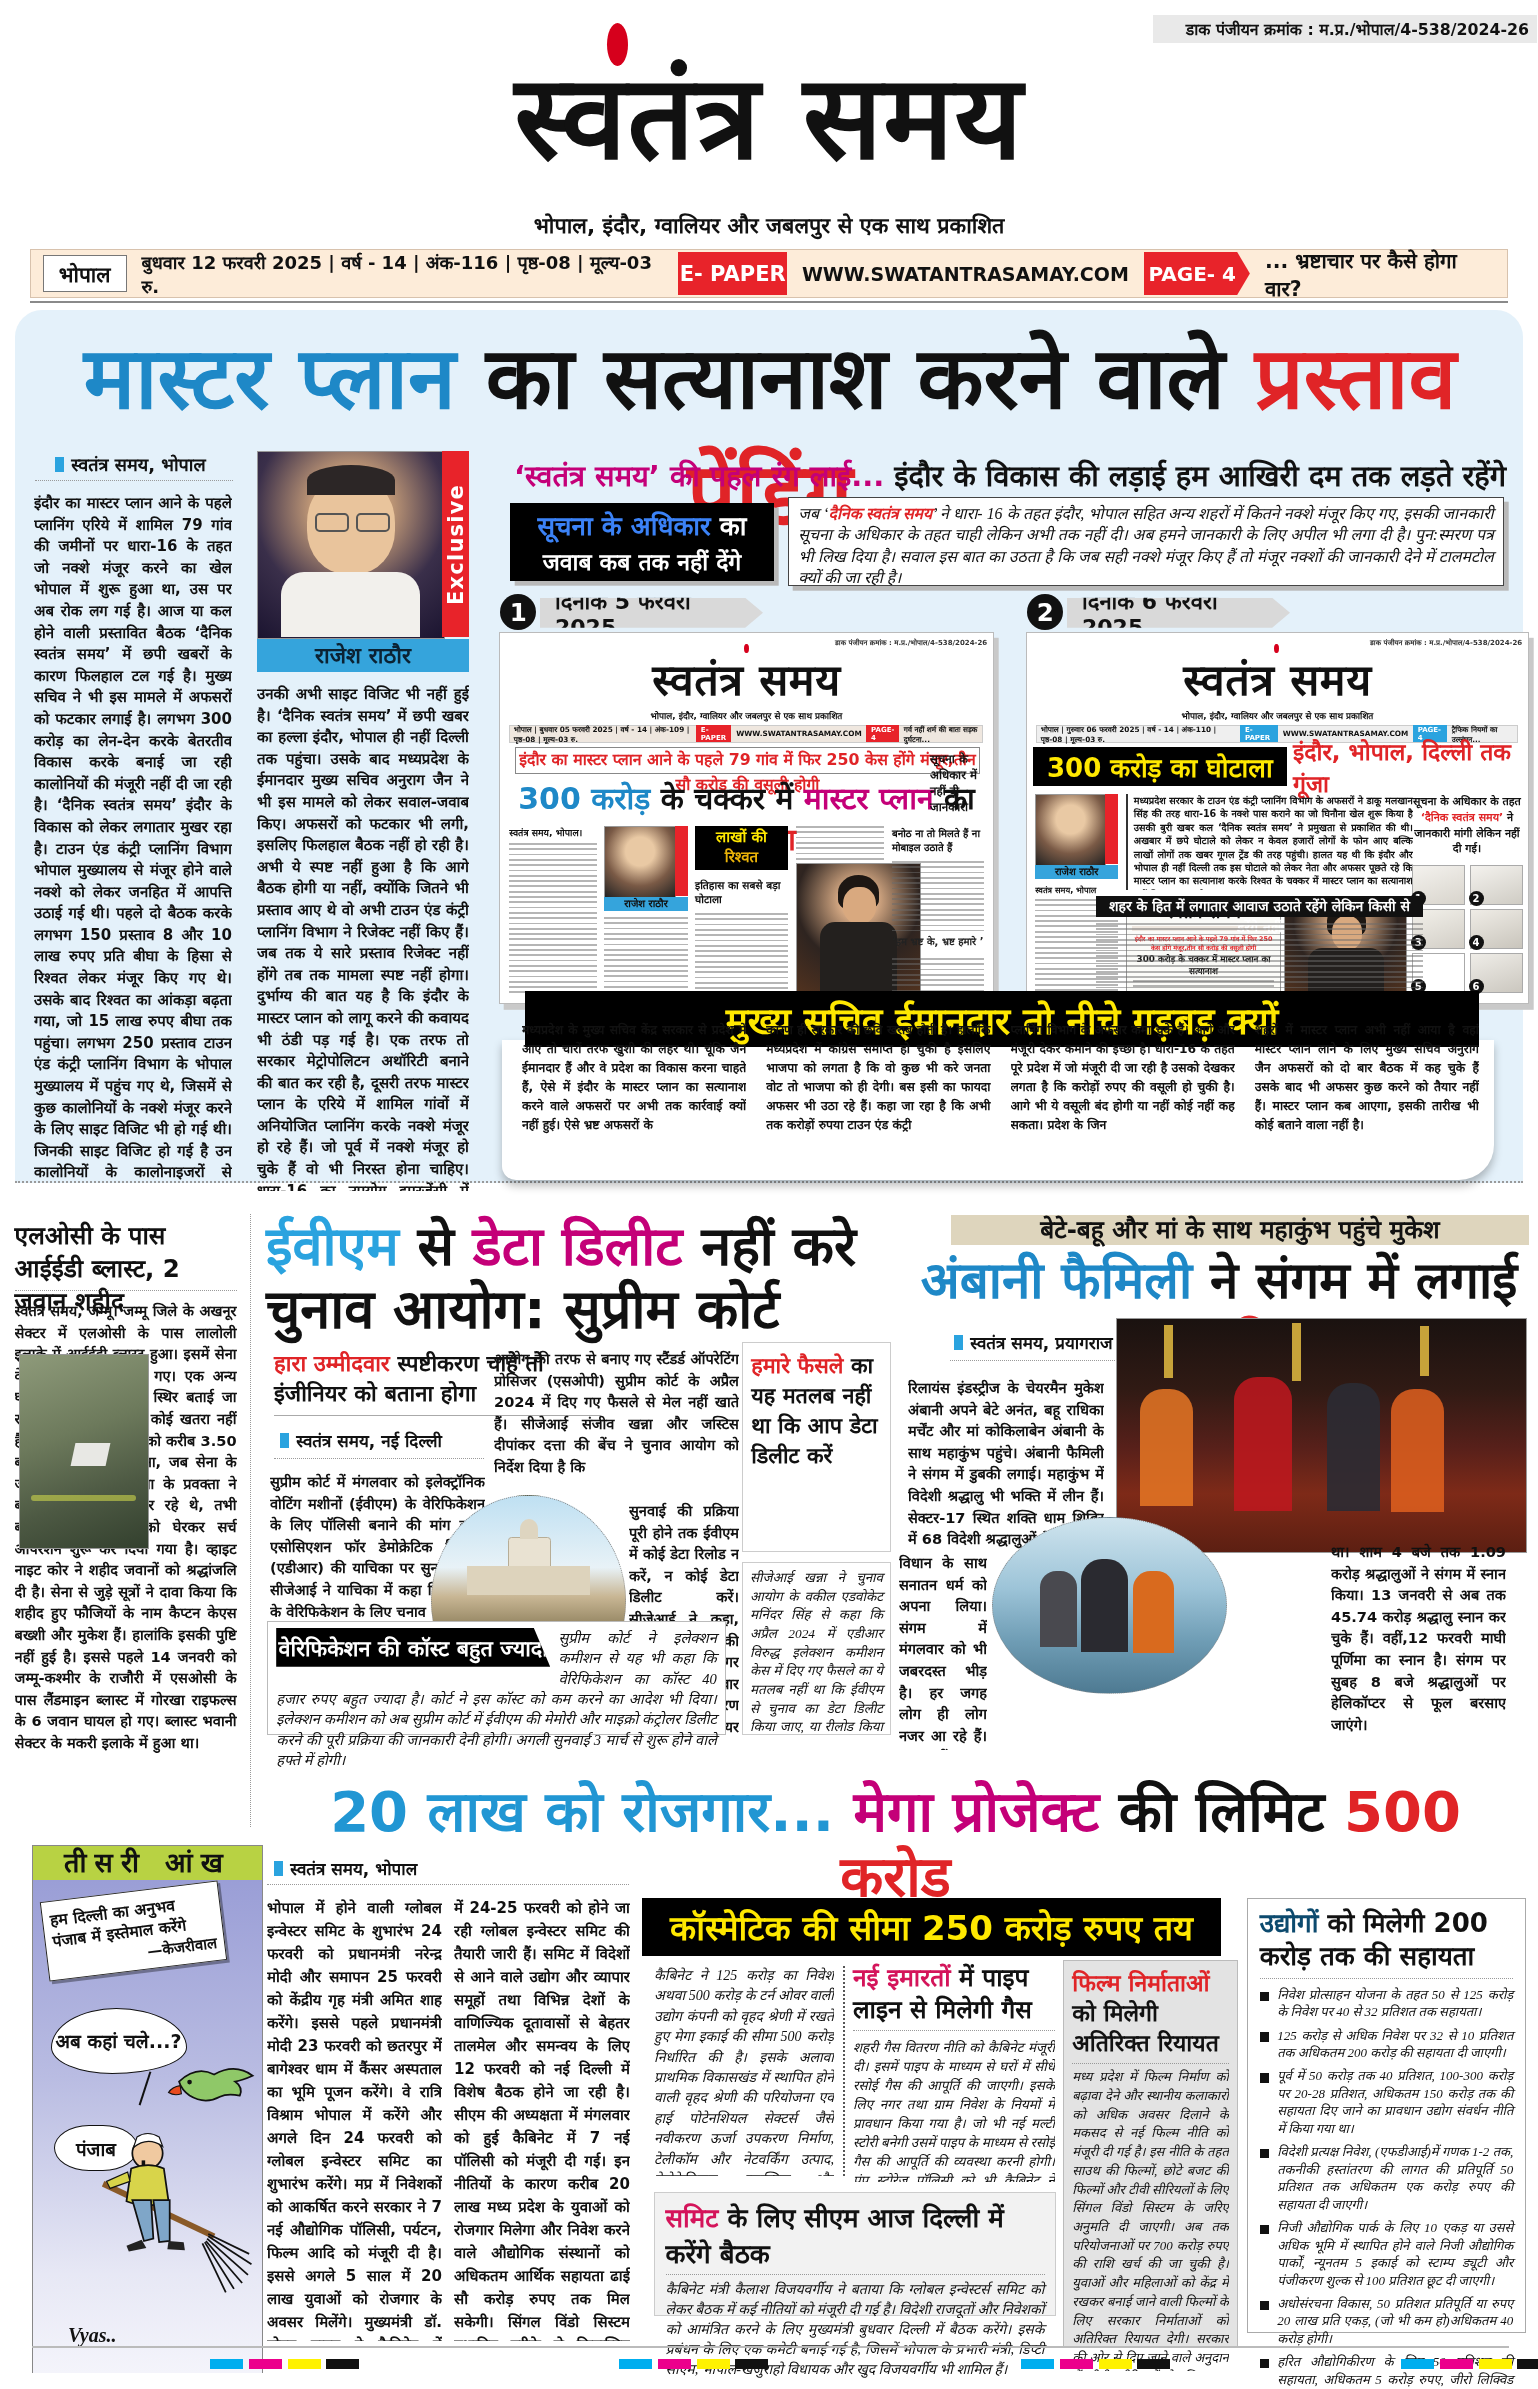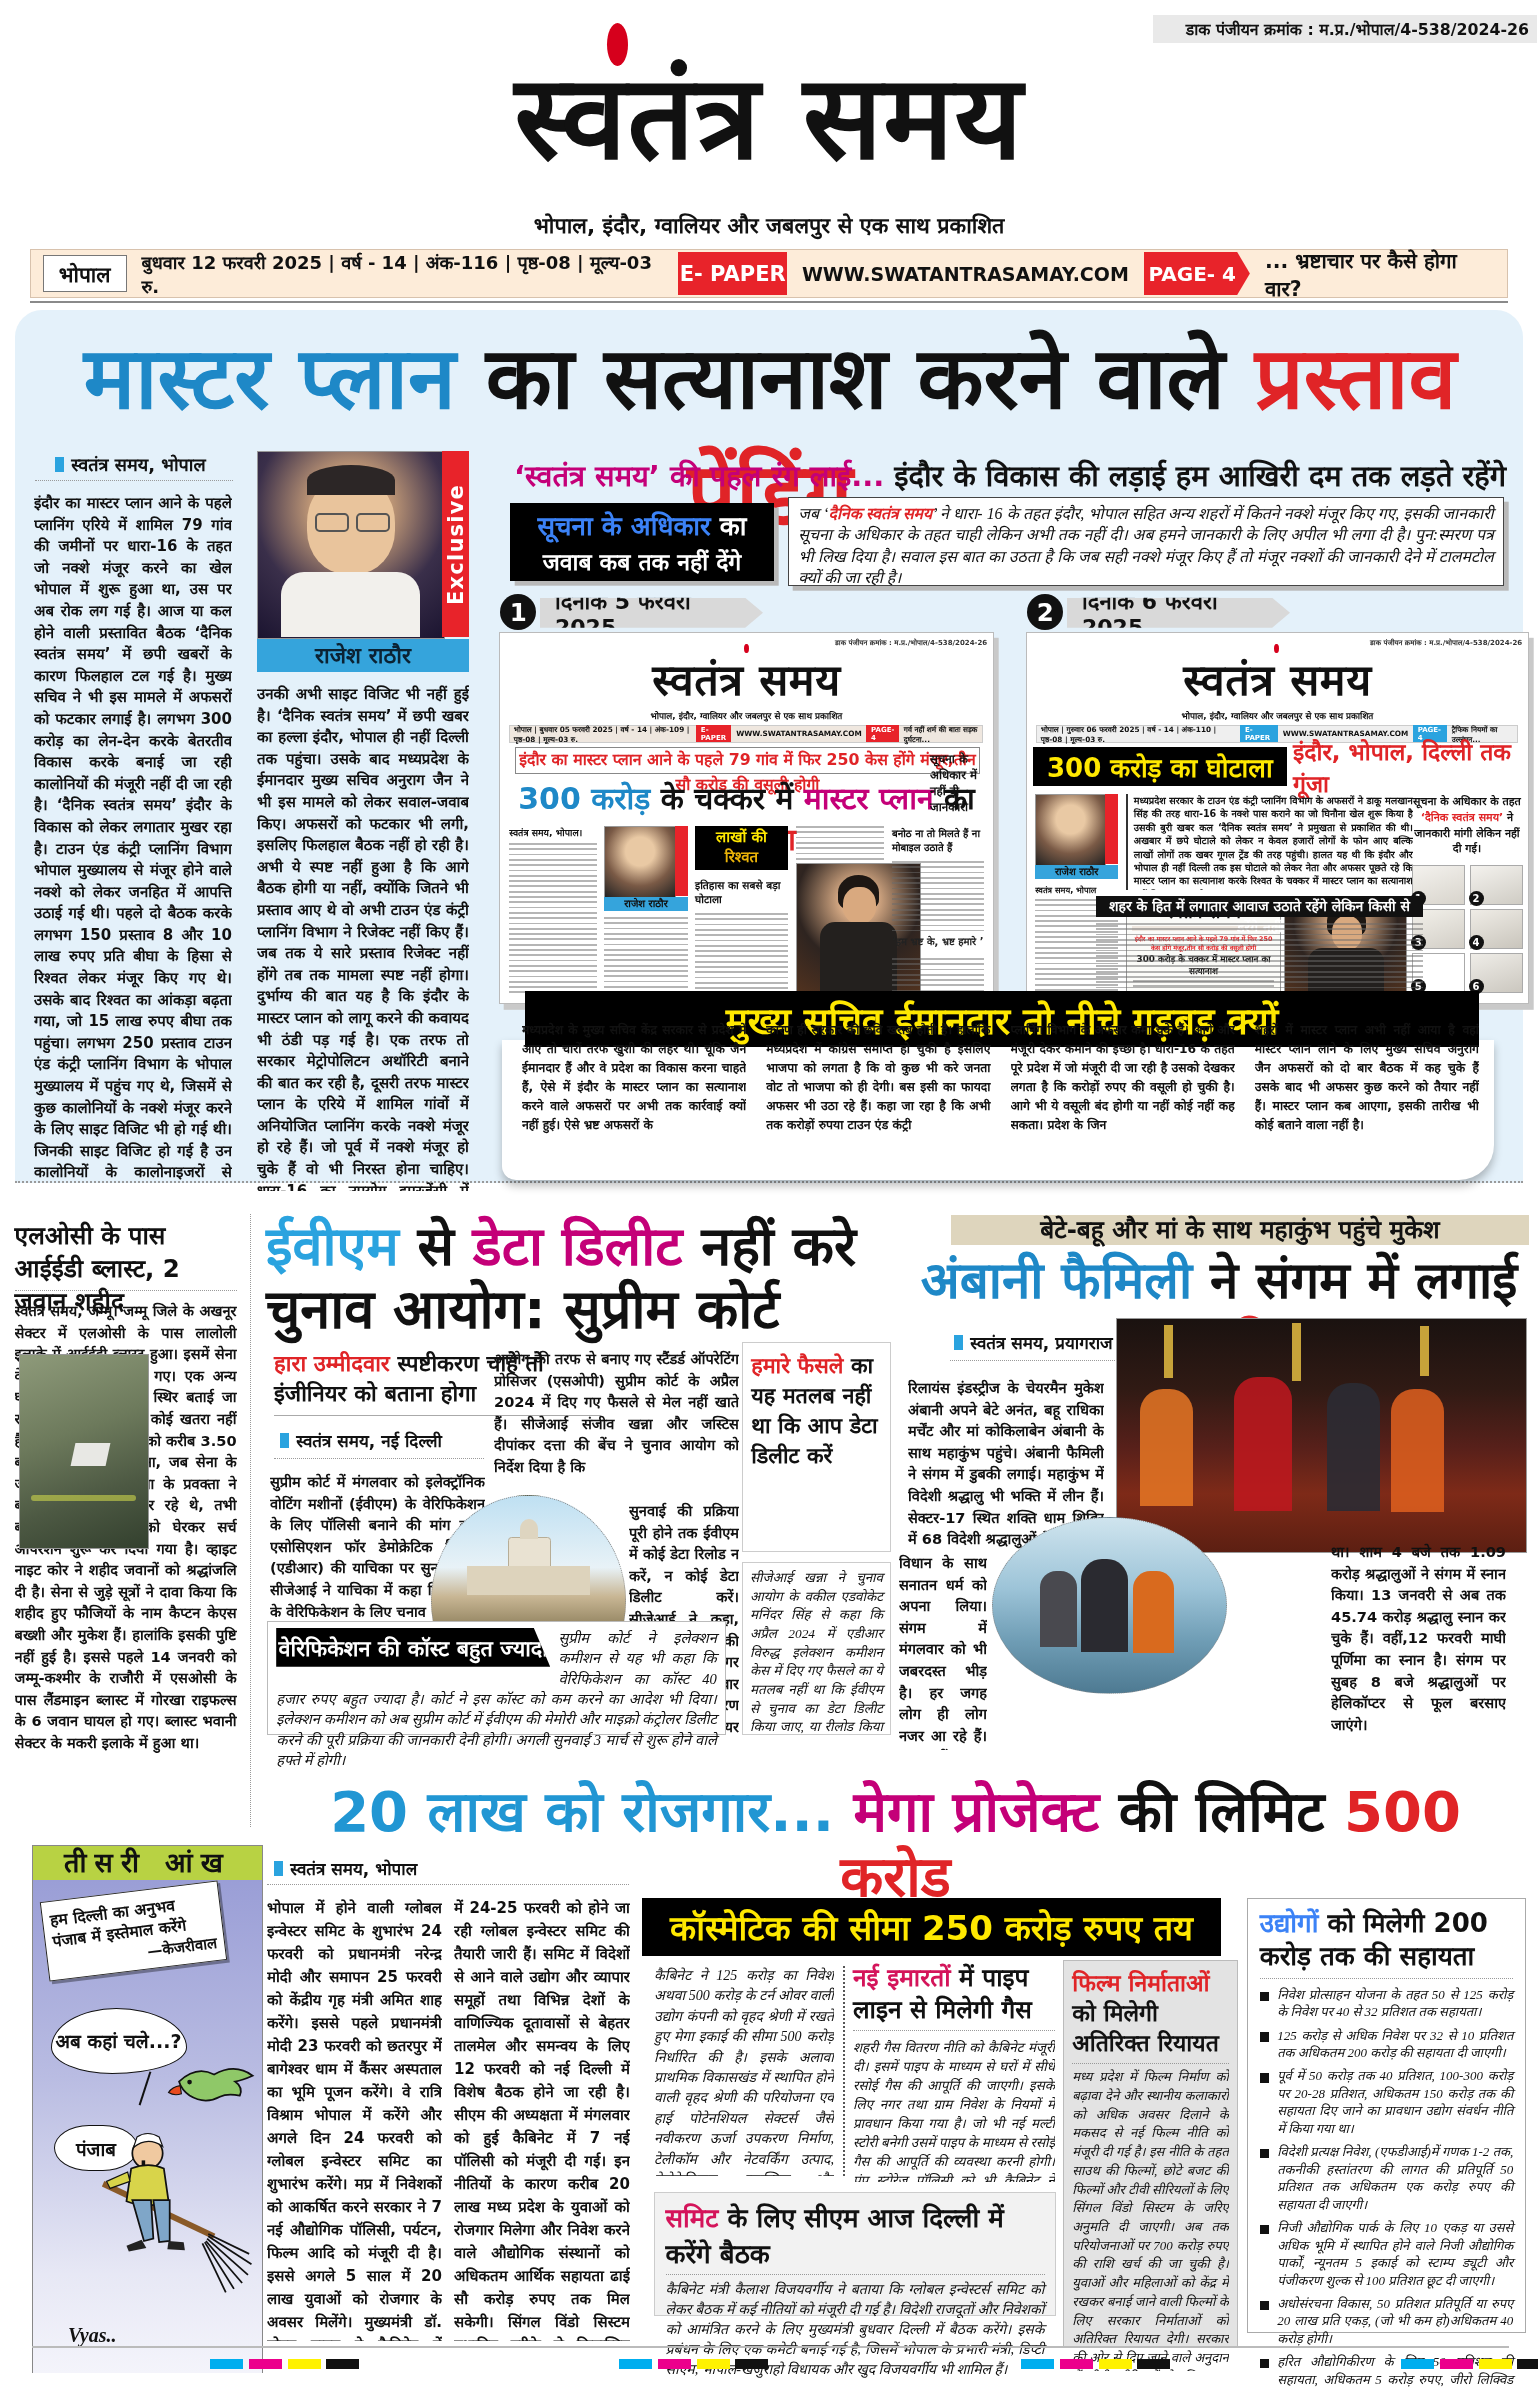--- a/index.html
+++ b/index.html
@@ -338,21 +338,21 @@
 
   <div class="a" style="left:1063px;top:1960px;width:175px;height:387px;background:#e3e3e3;border:0.6px solid #bbb;padding:7px 8.2px;box-sizing:border-box;">
     <div class="b" style="font-size:23px;line-height:30px;border-bottom:1.8px dotted #999;padding-bottom:4.7px;">
       <span style="color:#e02427;">फिल्म निर्माताओं</span><span> को मिलेगी अतिरिक्त रियायत</span>
     </div>
     <div class="i j" style="font-size:13px;line-height:18.7px;margin-top:4.7px;overflow:hidden;height:303px;">मध्य प्रदेश में फिल्म निर्माण को बढ़ावा देने और स्थानीय कलाकारों को अधिक अवसर दिलाने के मकसद से नई फिल्म नीति को मंजूरी दी गई है। इस नीति के तहत साउथ की फिल्मों, छोटे बजट की फिल्मों और टीवी सीरियलों के लिए सिंगल विंडो सिस्टम के जरिए अनुमति दी जाएगी। अब तक परियोजनाओं पर 700 करोड़ रुपए की राशि खर्च की जा चुकी है। युवाओं और महिलाओं को केंद्र में रखकर बनाई जाने वाली फिल्मों के लिए सरकार निर्माताओं को अतिरिक्त रियायत देगी। सरकार की ओर से दिए जाने वाले अनुदान में टीवी सीरियलों के लिए एक करोड़, वेब सीरीज के लिए डेढ़ करोड़ और शॉर्ट फिल्मों के लिए 15 लाख रुपए का प्रावधान किया गया है।</div>
   </div>
 
   <div class="a zz" style="left:1247px;top:1898px;width:279px;height:435px;padding:8.2px 11.7px;box-sizing:border-box;">
     <div class="b" style="font-size:26px;line-height:33px;border-bottom:1.8px dotted #999;padding-bottom:4.7px;">
-      <span style="color:#3b82f6;">उद्योगों</span><span> को मिलेगी 200 करोड़ तक की सहायता</span>
+      <span style="color:#0c4a6e;">उद्योगों</span><span> को मिलेगी 200 करोड़ तक की सहायता</span>
     </div>
     <div style="margin-top:7px;">
       <div class="bullet-row">
           <span class="bm"></span>
           <span class="i j" style="font-size:13px;line-height:17.5px;">निवेश प्रोत्साहन योजना के तहत 50 से 125 करोड़ के निवेश पर 40 से 32 प्रतिशत तक सहायता।</span>
         </div>
       <div class="bullet-row">
           <span class="bm"></span>
           <span class="i j" style="font-size:13px;line-height:17.5px;">125 करोड़ से अधिक निवेश पर 32 से 10 प्रतिशत तक अधिकतम 200 करोड़ की सहायता दी जाएगी।</span>
         </div>

